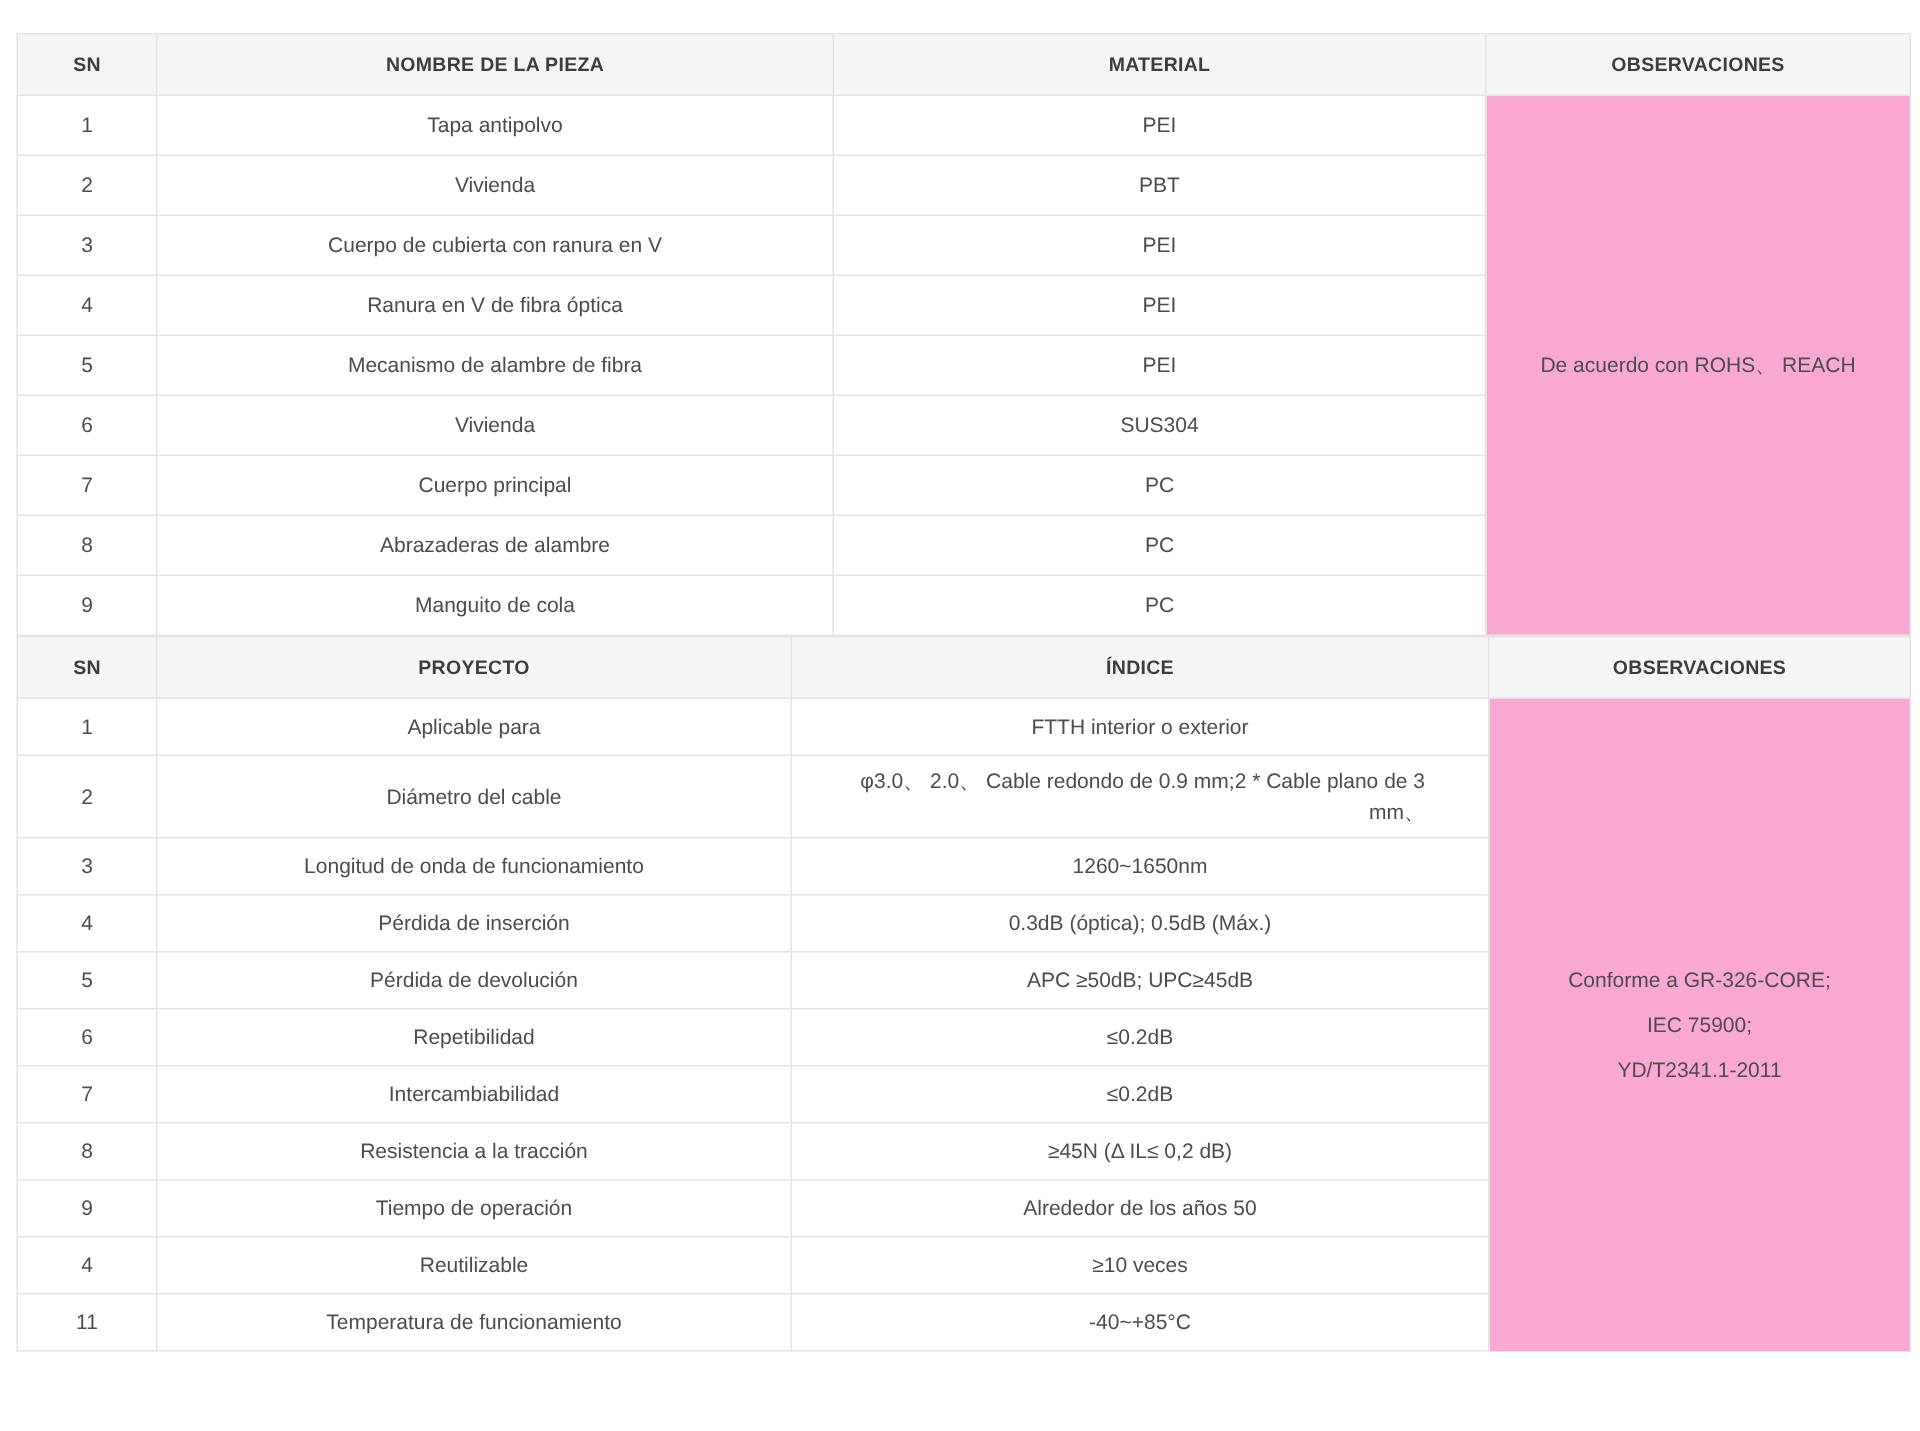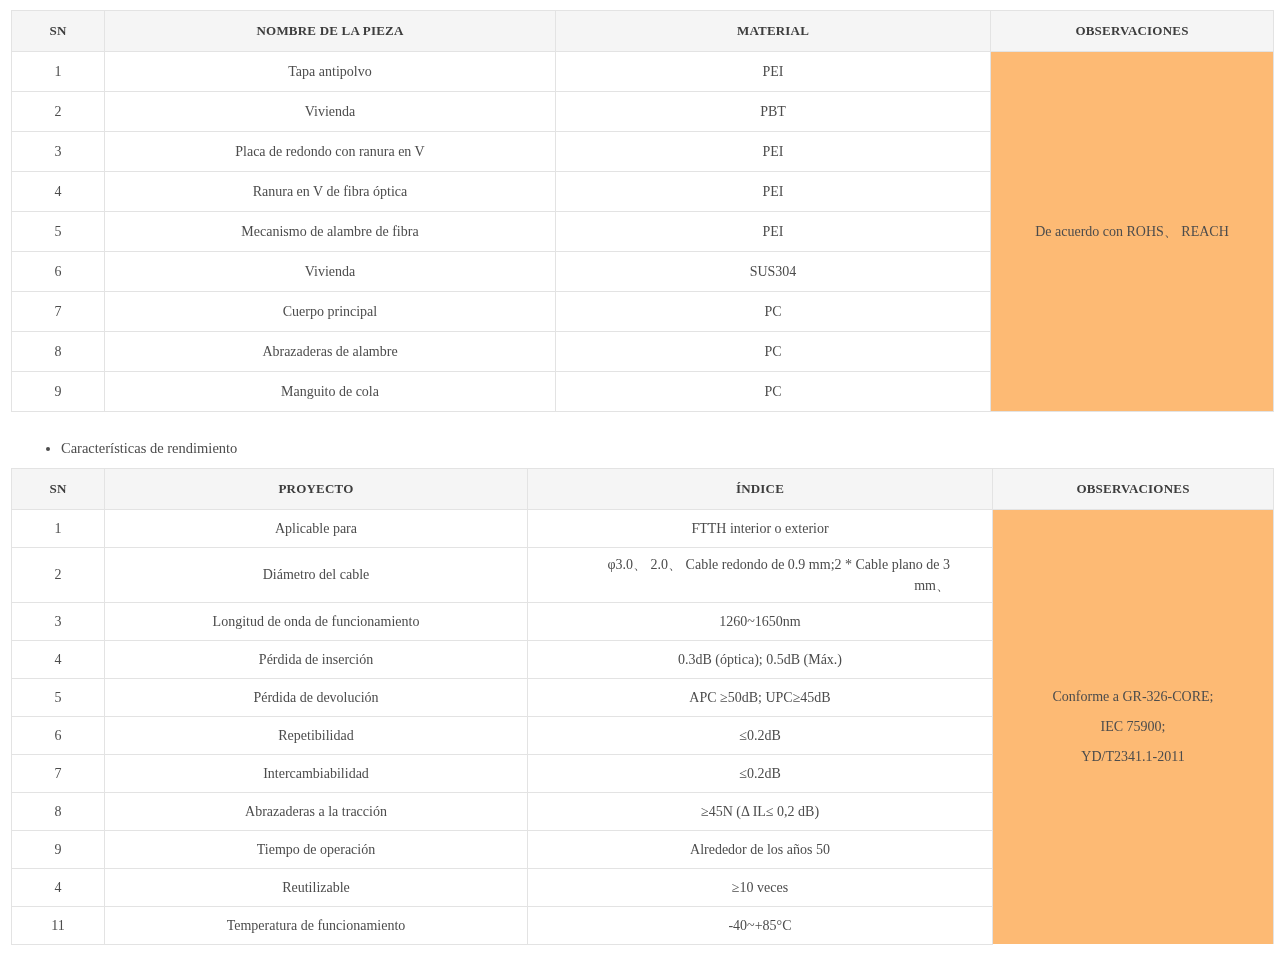--- a/index.html
+++ b/index.html
@@ -2,21 +2,21 @@
 <html><head>
 <meta charset="utf-8">
 <style>
   * { box-sizing: border-box; }
   html, body { margin: 0; padding: 0; background: #ffffff; }
   body {
     width: 1280px;
     font-family: "Liberation Sans", "DejaVu Sans", sans-serif;
     color: #4c4c4c;
   }
-  .page { padding: 10px 7px 4px 11px; font-family: Liberation Serif, serif; }
+  .page { padding: 22px 7px 4px 11px; }
 
   table.spec-table {
     border-collapse: collapse;
     table-layout: fixed;
     width: 1262px;
     font-size: 14px;
     color: #4c4c4c;
   }
   .spec-table th, .spec-table td {
     border: 1px solid #e3e3e3;
@@ -30,21 +30,21 @@
     background: #f5f5f5;
     font-weight: bold;
     font-size: 13px;
     color: #3d3d3d;
     height: 41px;
     letter-spacing: 0.2px;
   }
   .t1 td { height: 40px; }
   .t2 td { height: 38px; }
   .t2 td.wrap-narrow { padding: 6px 42px; text-align: right; }
-  td.obs { background: #fdba74; }
+  td.obs { background: #f9a8d4; }
   .t2 td.obs { border-bottom: none; }
   .obs p { margin: 9px 0; }
 
   ul.section-heading {
     margin: 27px 0 9px 0;
     padding-left: 50px;
     list-style: disc;
   }
   ul.section-heading li {
     font-size: 14.5px;
@@ -89,21 +89,21 @@
         <td>PEI</td>
         <td class="obs" rowspan="9">De acuerdo con ROHS、 REACH</td>
       </tr>
       <tr>
         <td>2</td>
         <td>Vivienda</td>
         <td>PBT</td>
       </tr>
       <tr>
         <td>3</td>
-        <td>Placa de redondo con ranura en V</td>
+        <td>Cuerpo de cubierta con ranura en V</td>
         <td>PEI</td>
       </tr>
       <tr>
         <td>4</td>
         <td>Ranura en V de fibra óptica</td>
         <td>PEI</td>
       </tr>
       <tr>
         <td>5</td>
         <td>Mecanismo de alambre de fibra</td>
@@ -125,23 +125,20 @@
         <td>PC</td>
       </tr>
       <tr>
         <td>9</td>
         <td>Manguito de cola</td>
         <td>PC</td>
       </tr>
     </tbody>
   </table>
 
-  <ul class="section-heading">
-    <li>Características de rendimiento</li>
-  </ul>
 
   <table class="spec-table t2">
     <colgroup>
         <col class="c-sn">
         <col class="c-pro">
         <col class="c-ind">
         <col class="c-obs">
       </colgroup>
     <thead>
       <tr>
@@ -187,21 +184,21 @@
         <td>Repetibilidad</td>
         <td>≤0.2dB</td>
       </tr>
       <tr>
         <td>7</td>
         <td>Intercambiabilidad</td>
         <td>≤0.2dB</td>
       </tr>
       <tr>
         <td>8</td>
-        <td>Abrazaderas a la tracción</td>
+        <td>Resistencia a la tracción</td>
         <td>≥45N (Δ IL≤ 0,2 dB)</td>
       </tr>
       <tr>
         <td>9</td>
         <td>Tiempo de operación</td>
         <td>Alrededor de los años 50</td>
       </tr>
       <tr>
         <td>4</td>
         <td>Reutilizable</td>

